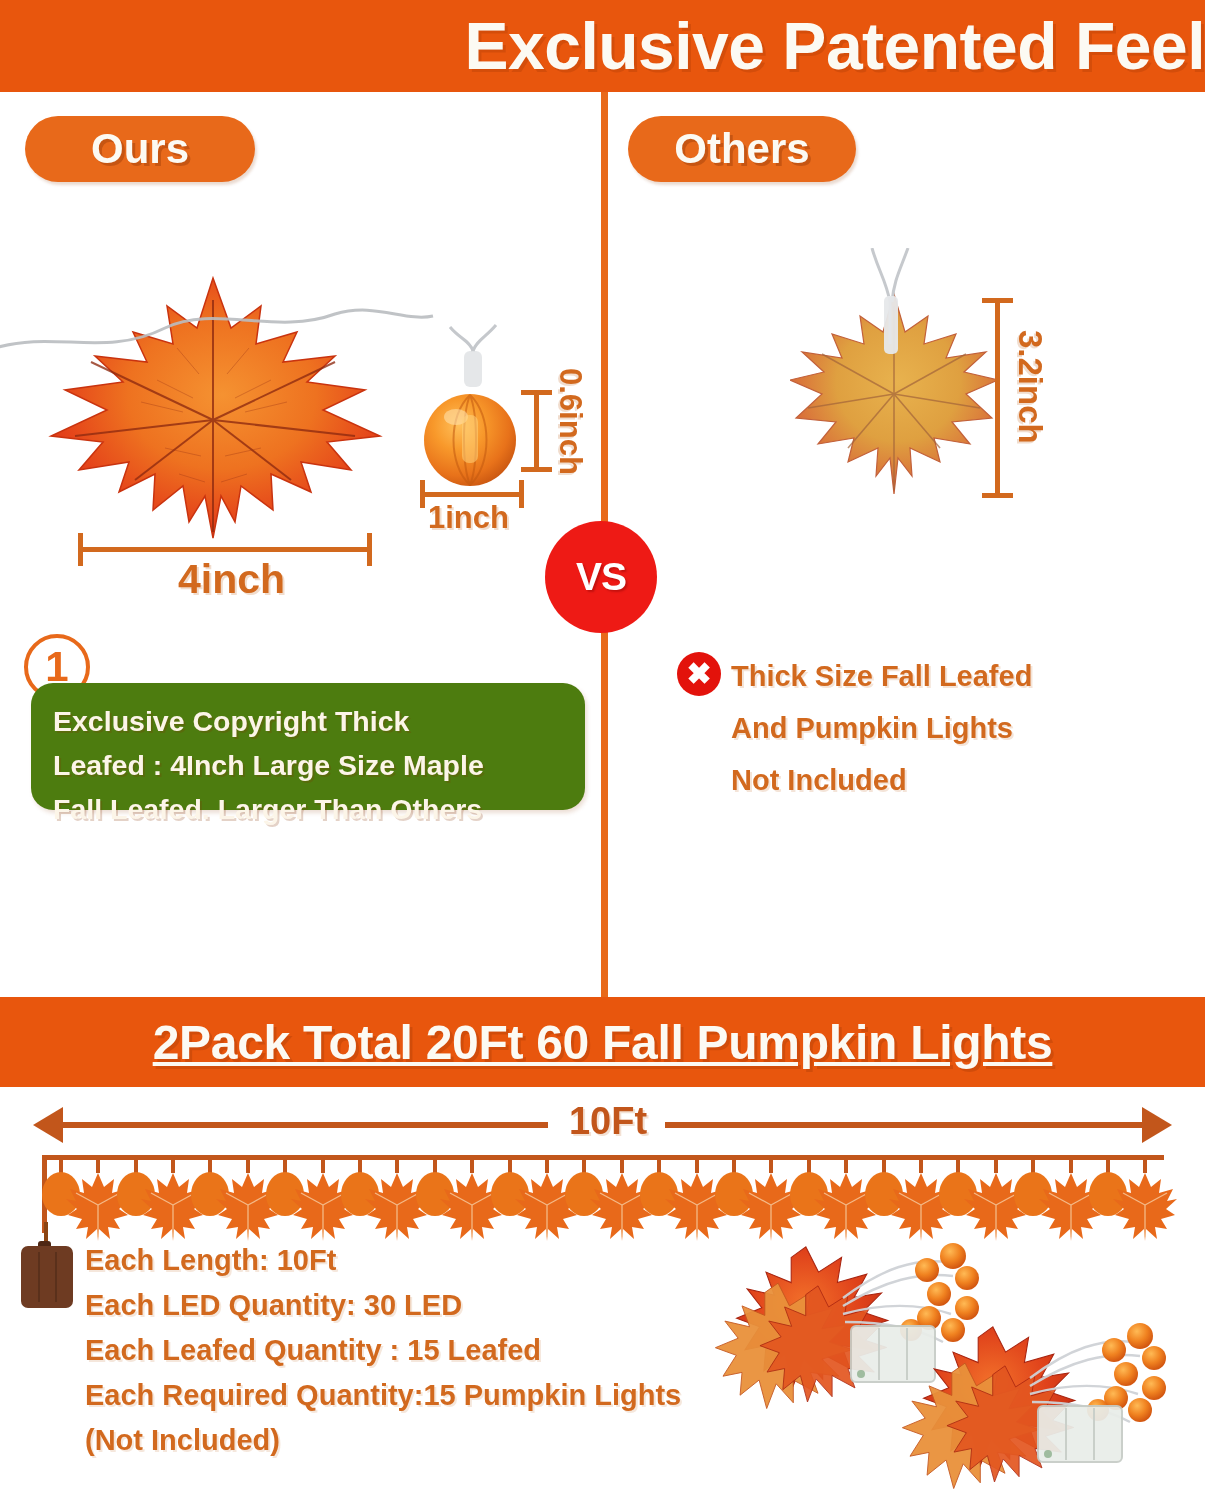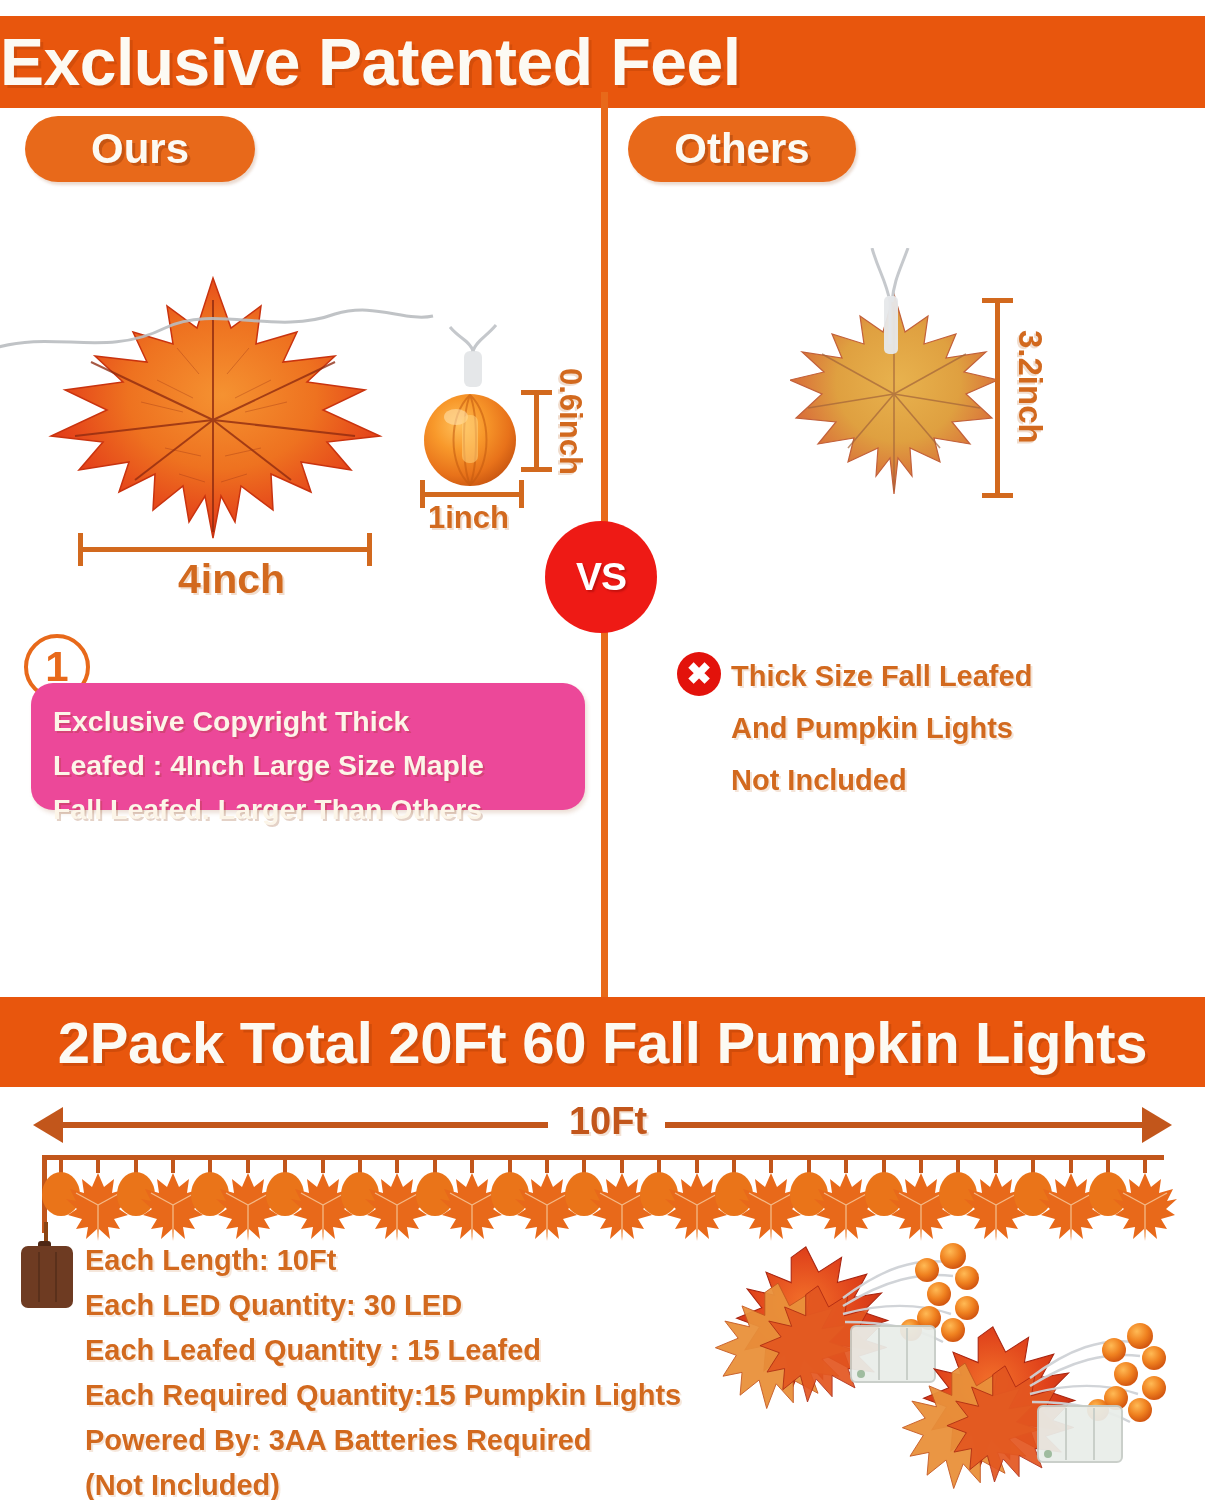--- a/index.html
+++ b/index.html
@@ -6,23 +6,23 @@
   html, body {
     width: 1205px; height: 1500px;
     background: #ffffff;
     font-family: "Liberation Sans", sans-serif;
     overflow: hidden;
   }
   .page { position: relative; width: 1205px; height: 1500px; background:#fff; }
 
   
   .top-banner {
-    position: absolute; left: 0; top: 16px; width: 1205px; height: 92px;
+    position: absolute; left: 0; top: 0; width: 1205px; height: 92px;
     background: #E8560D;
-    display: flex; align-items: center; justify-content: flex-start;
+    display: flex; align-items: center; justify-content: flex-end;
   }
   .top-banner-title {
     color: #FCFAF3;
     font-size: 66px; font-weight: bold;
     letter-spacing: -0.5px;
     line-height: 1;
     text-shadow: 3px 3px 0 rgba(120,40,0,0.18);
     white-space: nowrap;
   }
 
@@ -88,21 +88,21 @@
     width: 66px; height: 66px; border-radius: 50%;
     border: 4px solid #E8691A;
     background: #ffffff;
     display: flex; align-items: center; justify-content: center;
     color: #E8691A; font-size: 42px; font-weight: bold;
   }
 
   
   .feature-card {
     position: absolute; left: 31px; top: 683px; width: 554px; height: 127px;
-    background: #ec4899; border-radius: 22px;
+    background: #4d7c0f; border-radius: 22px;
     padding: 16px 18px 0 22px;
     box-shadow: 2px 3px 4px rgba(150,70,20,0.18);
   }
   .feature-line {
     color: #FCF5E8; font-size: 28.5px; font-weight: bold;
     line-height: 44px; white-space: nowrap;
     text-shadow: 2px 2px 0 rgba(130,50,0,0.22);
   }
 
   
@@ -121,23 +121,24 @@
     text-shadow: 2px 2px 0 rgba(200,120,60,0.20);
   }
 
   
   .bottom-banner {
     position: absolute; left: 0; top: 997px; width: 1205px; height: 90px;
     background: #E8560D;
     display: flex; align-items: center; justify-content: center;
   }
   .bottom-banner-title {
-    color: #FCFAF3; font-size: 58px; font-weight: bold;
+    color: #FCFAF3; font-size: 48px; font-weight: bold;
     white-space: nowrap; letter-spacing: -0.3px;
     text-shadow: 3px 3px 0 rgba(120,40,0,0.20);
+    text-decoration: underline;
   }
 
   
   .arrow-row { position: absolute; left: 0; top: 1100px; width: 1205px; height: 52px; }
   .arrow-line-l { position: absolute; left: 62px; top: 22px; width: 486px; height: 6px; background: #C2561B; }
   .arrow-line-r { position: absolute; left: 665px; top: 22px; width: 480px; height: 6px; background: #C2561B; }
   .arrow-head-l {
     position: absolute; left: 33px; top: 7px;
     width: 0; height: 0;
     border-top: 18px solid transparent; border-bottom: 18px solid transparent;
@@ -596,21 +597,20 @@
   <div class="batt-nub"></div>
   <div class="batt-box"></div>
   <div class="batt-seam" style="left:38px;"></div>
   <div class="batt-seam" style="left:55px;"></div>
 
   <div class="spec-list">
     <div class="spec-line">Each Length: 10Ft</div>
     <div class="spec-line">Each LED Quantity: 30 LED</div>
     <div class="spec-line">Each Leafed  Quantity : 15 Leafed</div>
     <div class="spec-line">Each Required Quantity:15 Pumpkin Lights</div>
-    <div class="spec-line">Powered By: 3AA Batteries Required</div>
     <div class="spec-line">(Not Included)</div>
   </div>
 
   <div class="prodcard" style="left:715px; top:1218px; width:300px; height:200px;">
     <svg width="300" height="200" viewBox="0 0 300 200">
       <defs>
         <radialGradient id="bl1" cx="45%" cy="40%" r="65%">
           <stop offset="0%" stop-color="#F2702A"></stop>
           <stop offset="55%" stop-color="#E0431B"></stop>
           <stop offset="100%" stop-color="#C32A12"></stop>

